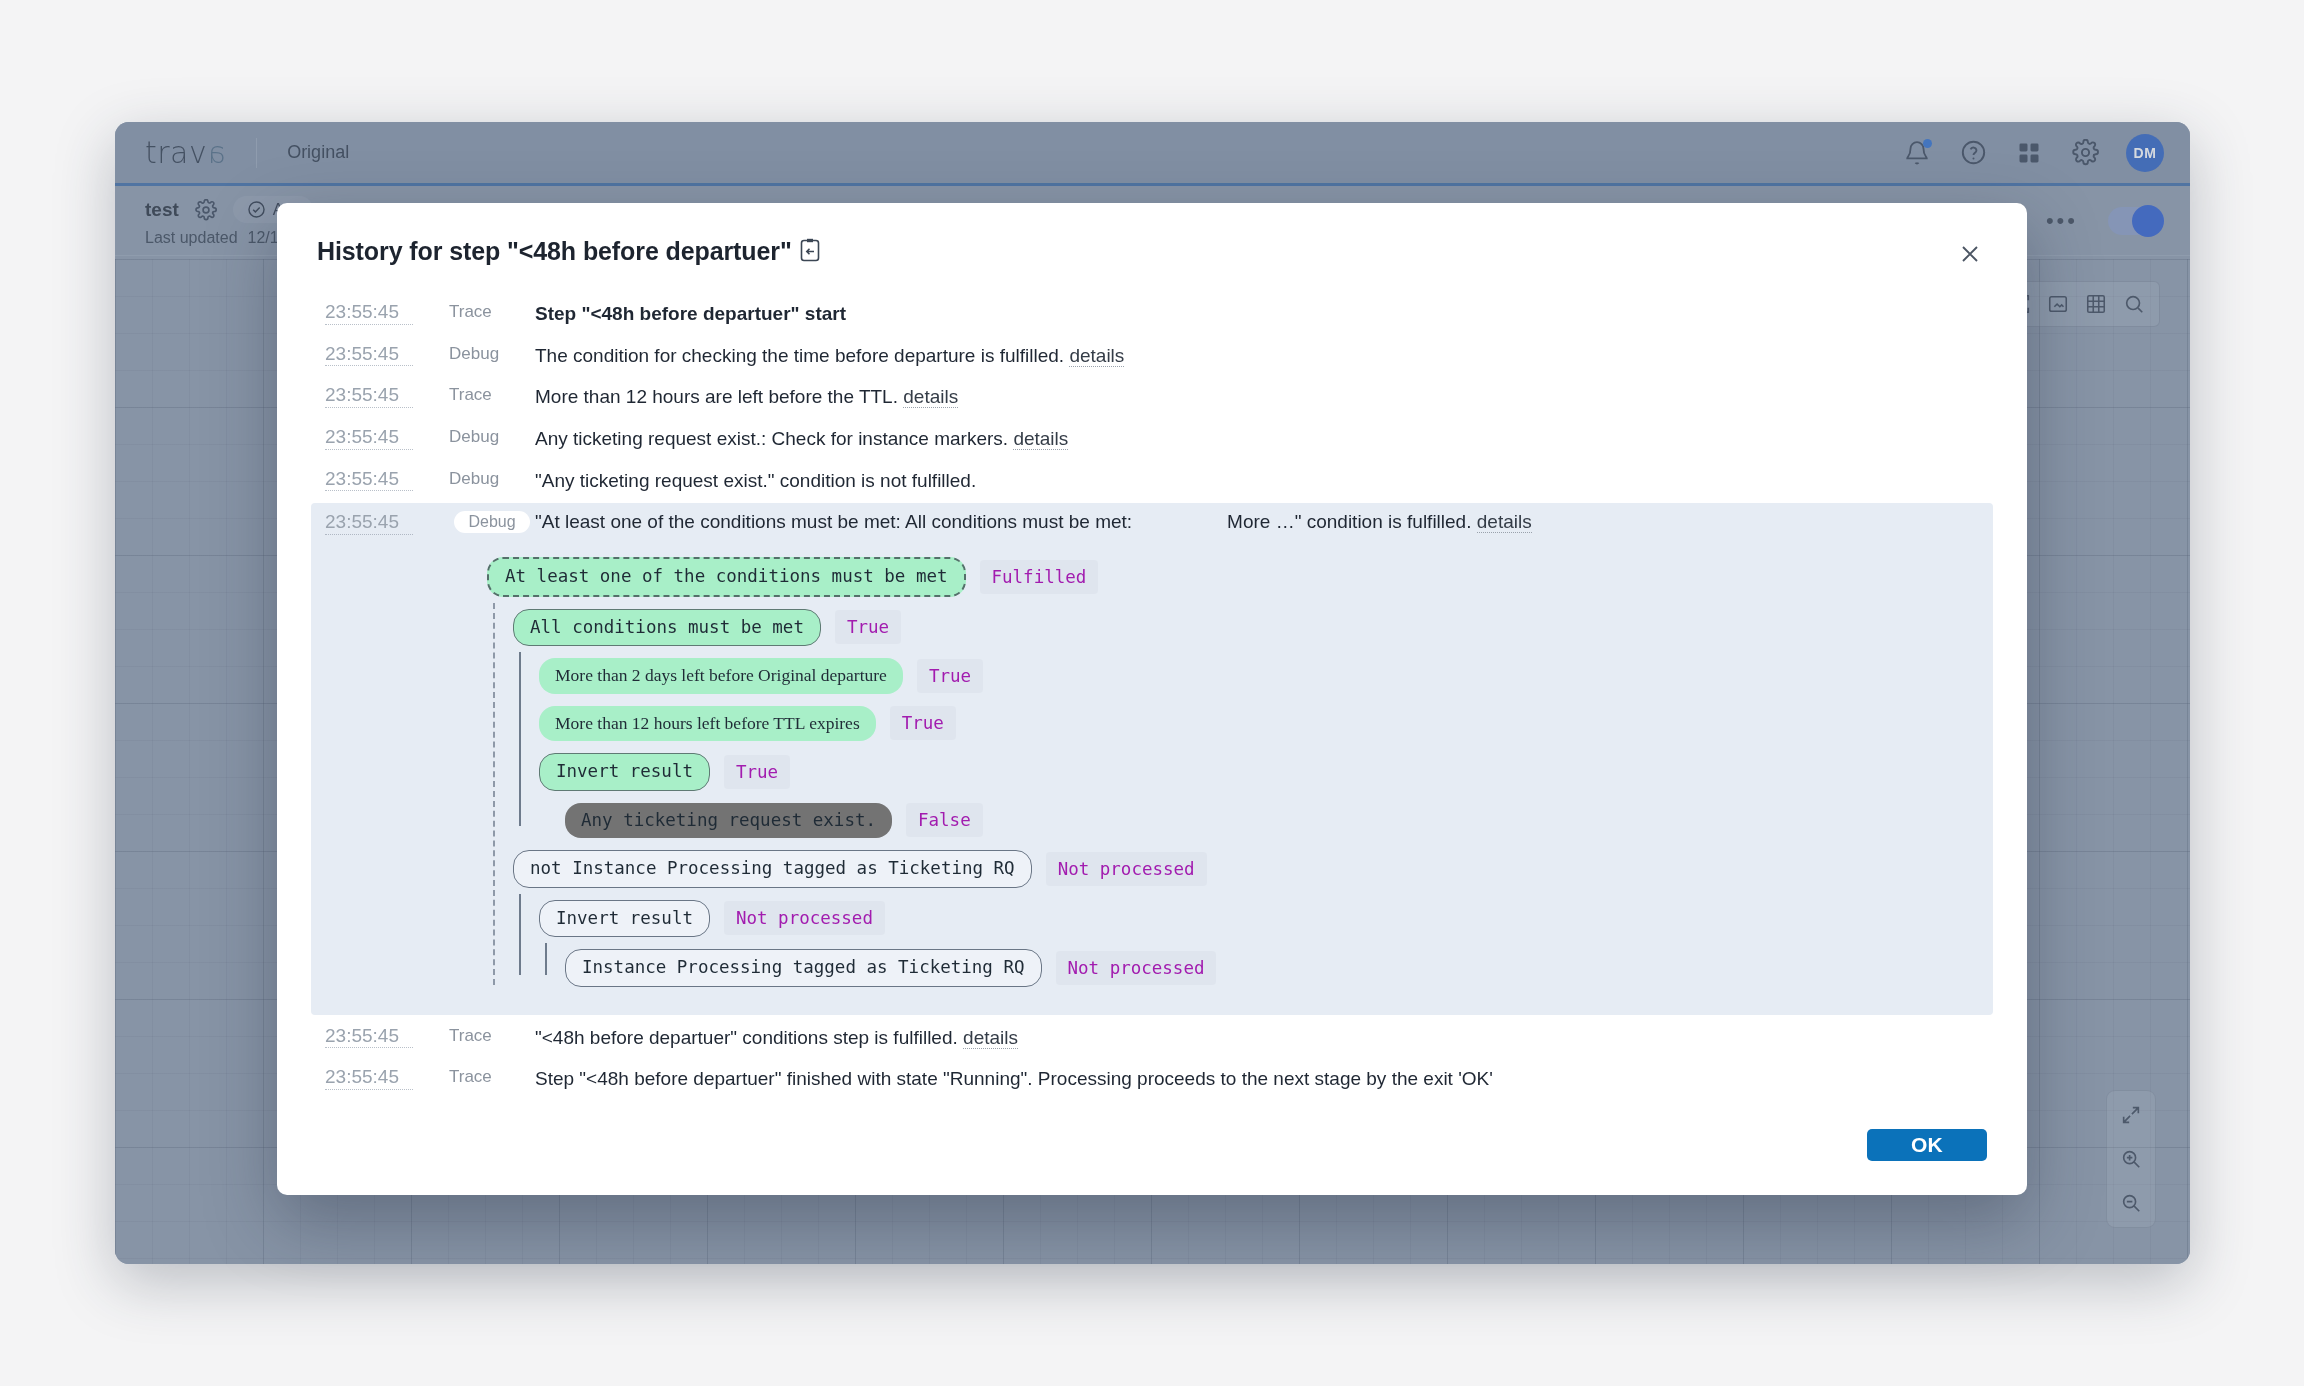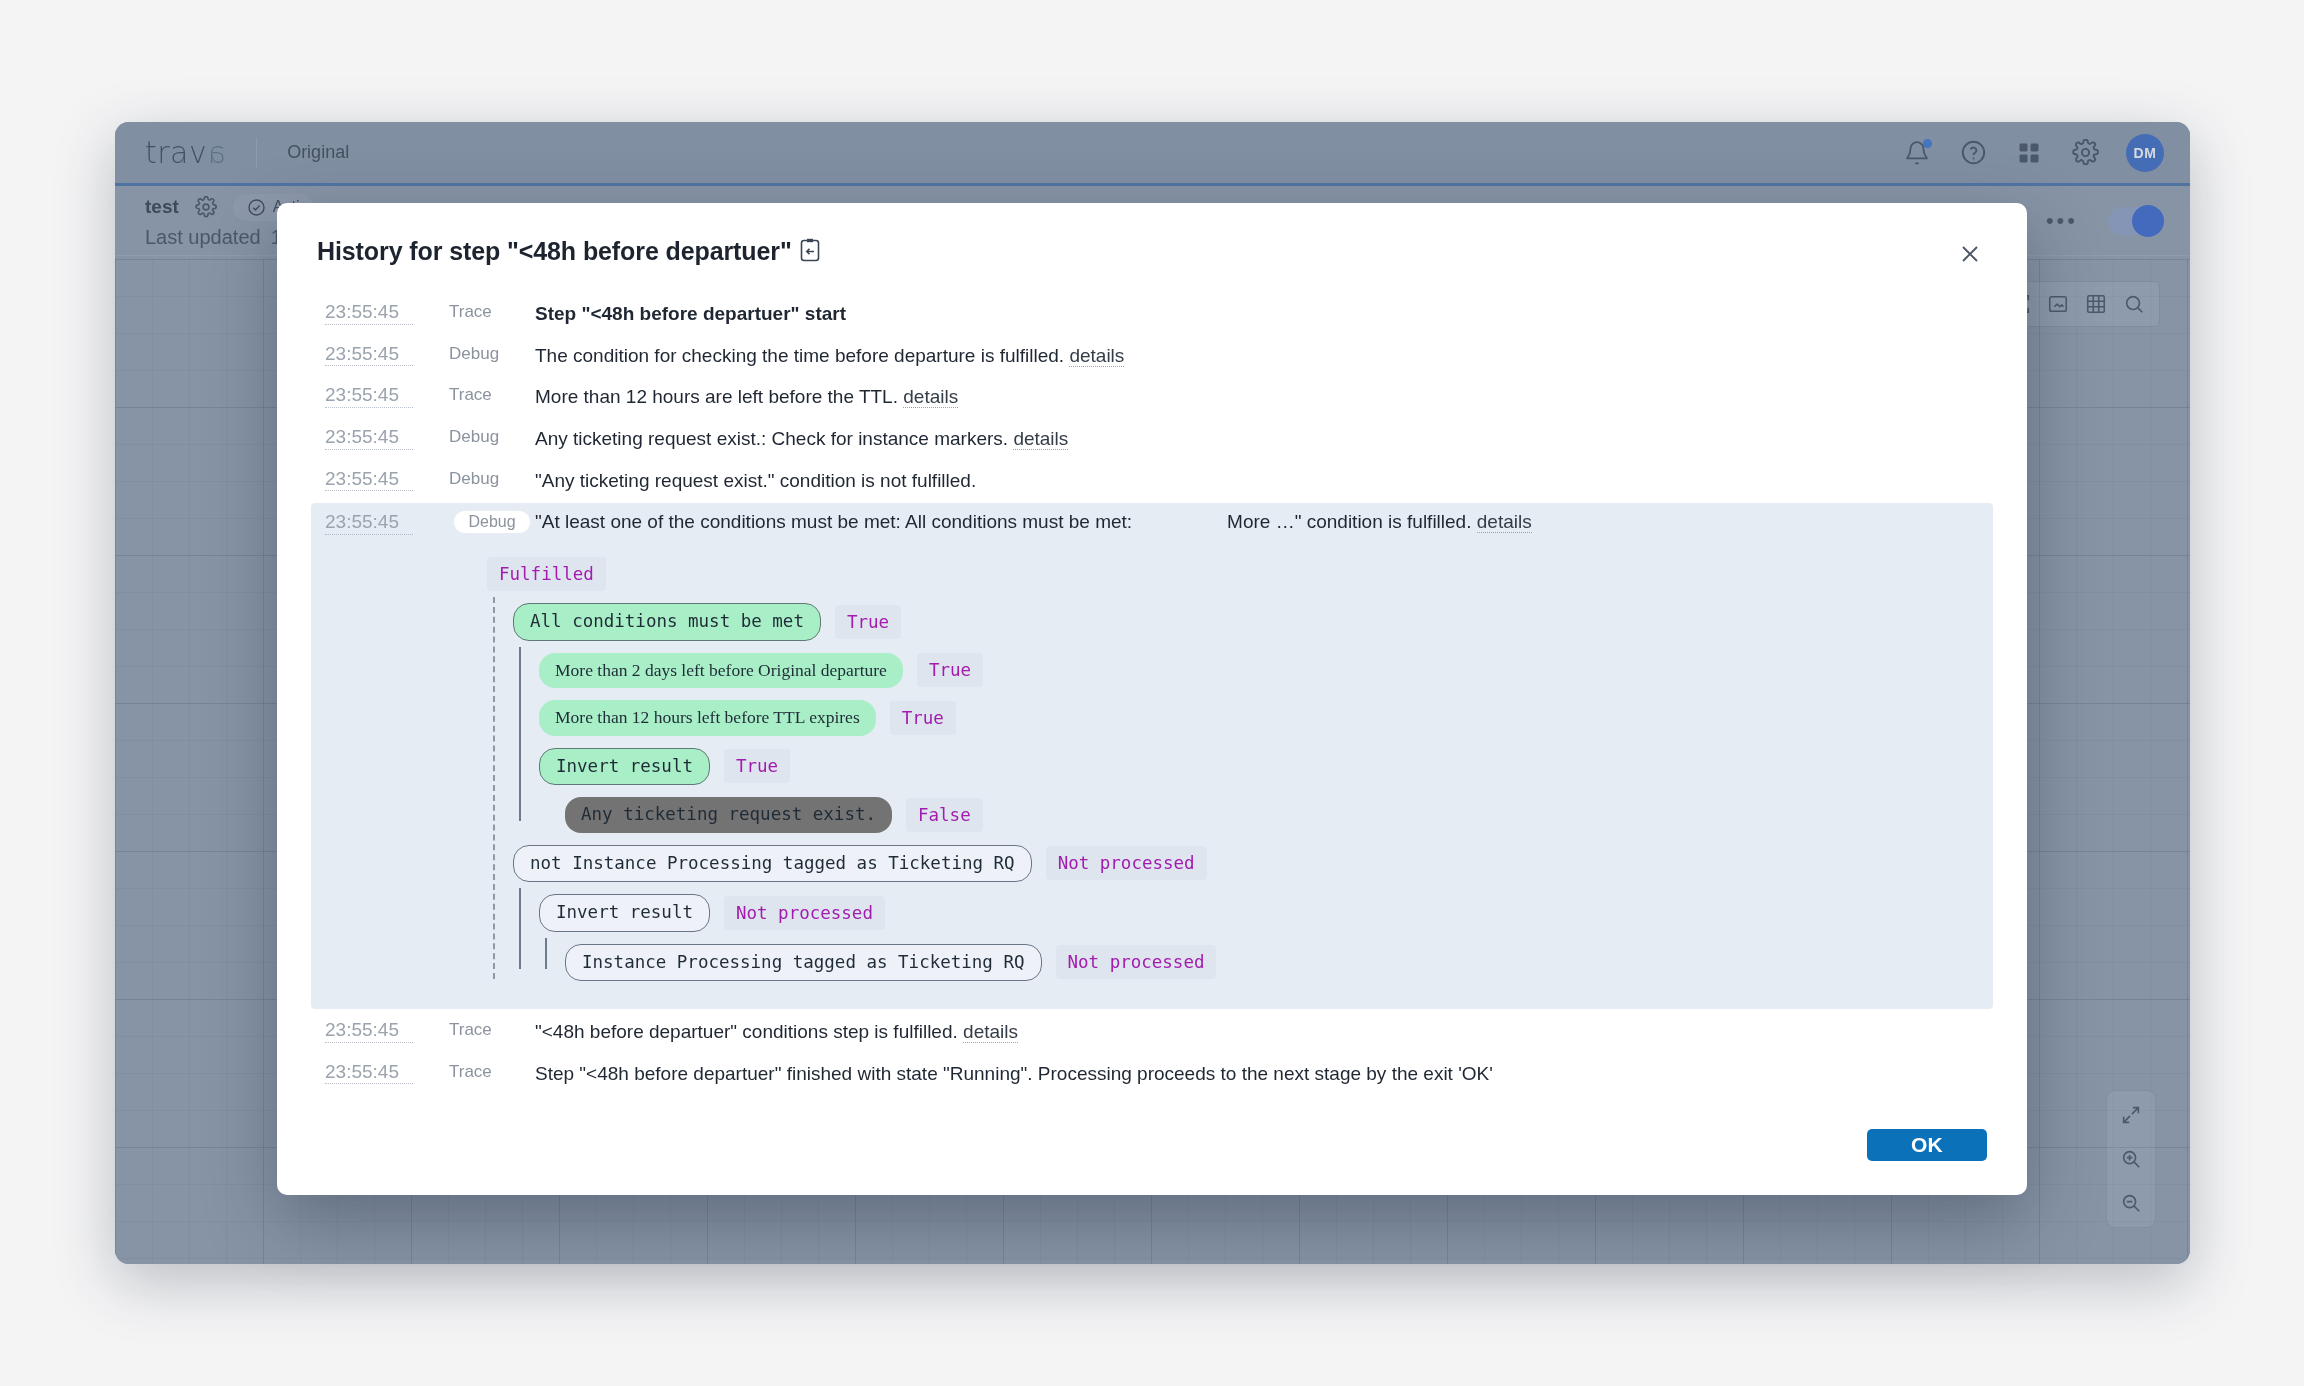--- a/index.html
+++ b/index.html
@@ -73,21 +73,21 @@
     border-bottom:1px solid #9aa6b8;
   }
   #scheme-meta { display:flex; flex-direction:column; gap:4px; }
   #scheme-row1 { display:flex; align-items:center; gap:12px; }
   #scheme-name { font-size:19px; font-weight:bold; color:#27313f; }
   #status-pill {
     display:flex; align-items:center; gap:7px;
     background:#97a3b5; border-radius:16px; padding:4px 14px;
     font-size:16px; color:#2b3647;
   }
-  #scheme-sub { font-size:20px; color:#394556; display:flex; gap:10px; }
+  #scheme-sub { font-size:16px; color:#394556; display:flex; gap:10px; }
   #subbar-right { margin-left:auto; display:flex; align-items:center; gap:30px; }
   .dots { letter-spacing:3px; font-size:22px; color:#3a4657; line-height:.6; }
   #toggle {
     width:56px; height:28px; border-radius:14px; background:#8c9cc4;
     position:relative;
   }
   #toggle::after{
     content:""; position:absolute; right:0; top:-2px;
     width:32px; height:32px; border-radius:50%; background:#2f5fd0;
   }
@@ -441,20 +441,21 @@
           <div id="hl-msg">
             <span>"At least one of the conditions must be met: All conditions must be met:</span>
             <span class="part2"><span>More …" condition is fulfilled.</span> <span class="dlink">details</span></span>
           </div>
         </div>
 
         <div id="tree">
 
           <div class="node">
             <div class="node-line">
+              <span class="pill green-dashed">At least one of the conditions must be met</span>
               <span class="value">Fulfilled</span>
             </div>
 
             <div class="children dashed">
 
               <div class="node">
                 <div class="node-line">
                   <span class="pill green-outline">All conditions must be met</span>
                   <span class="value">True</span>
                 </div>

